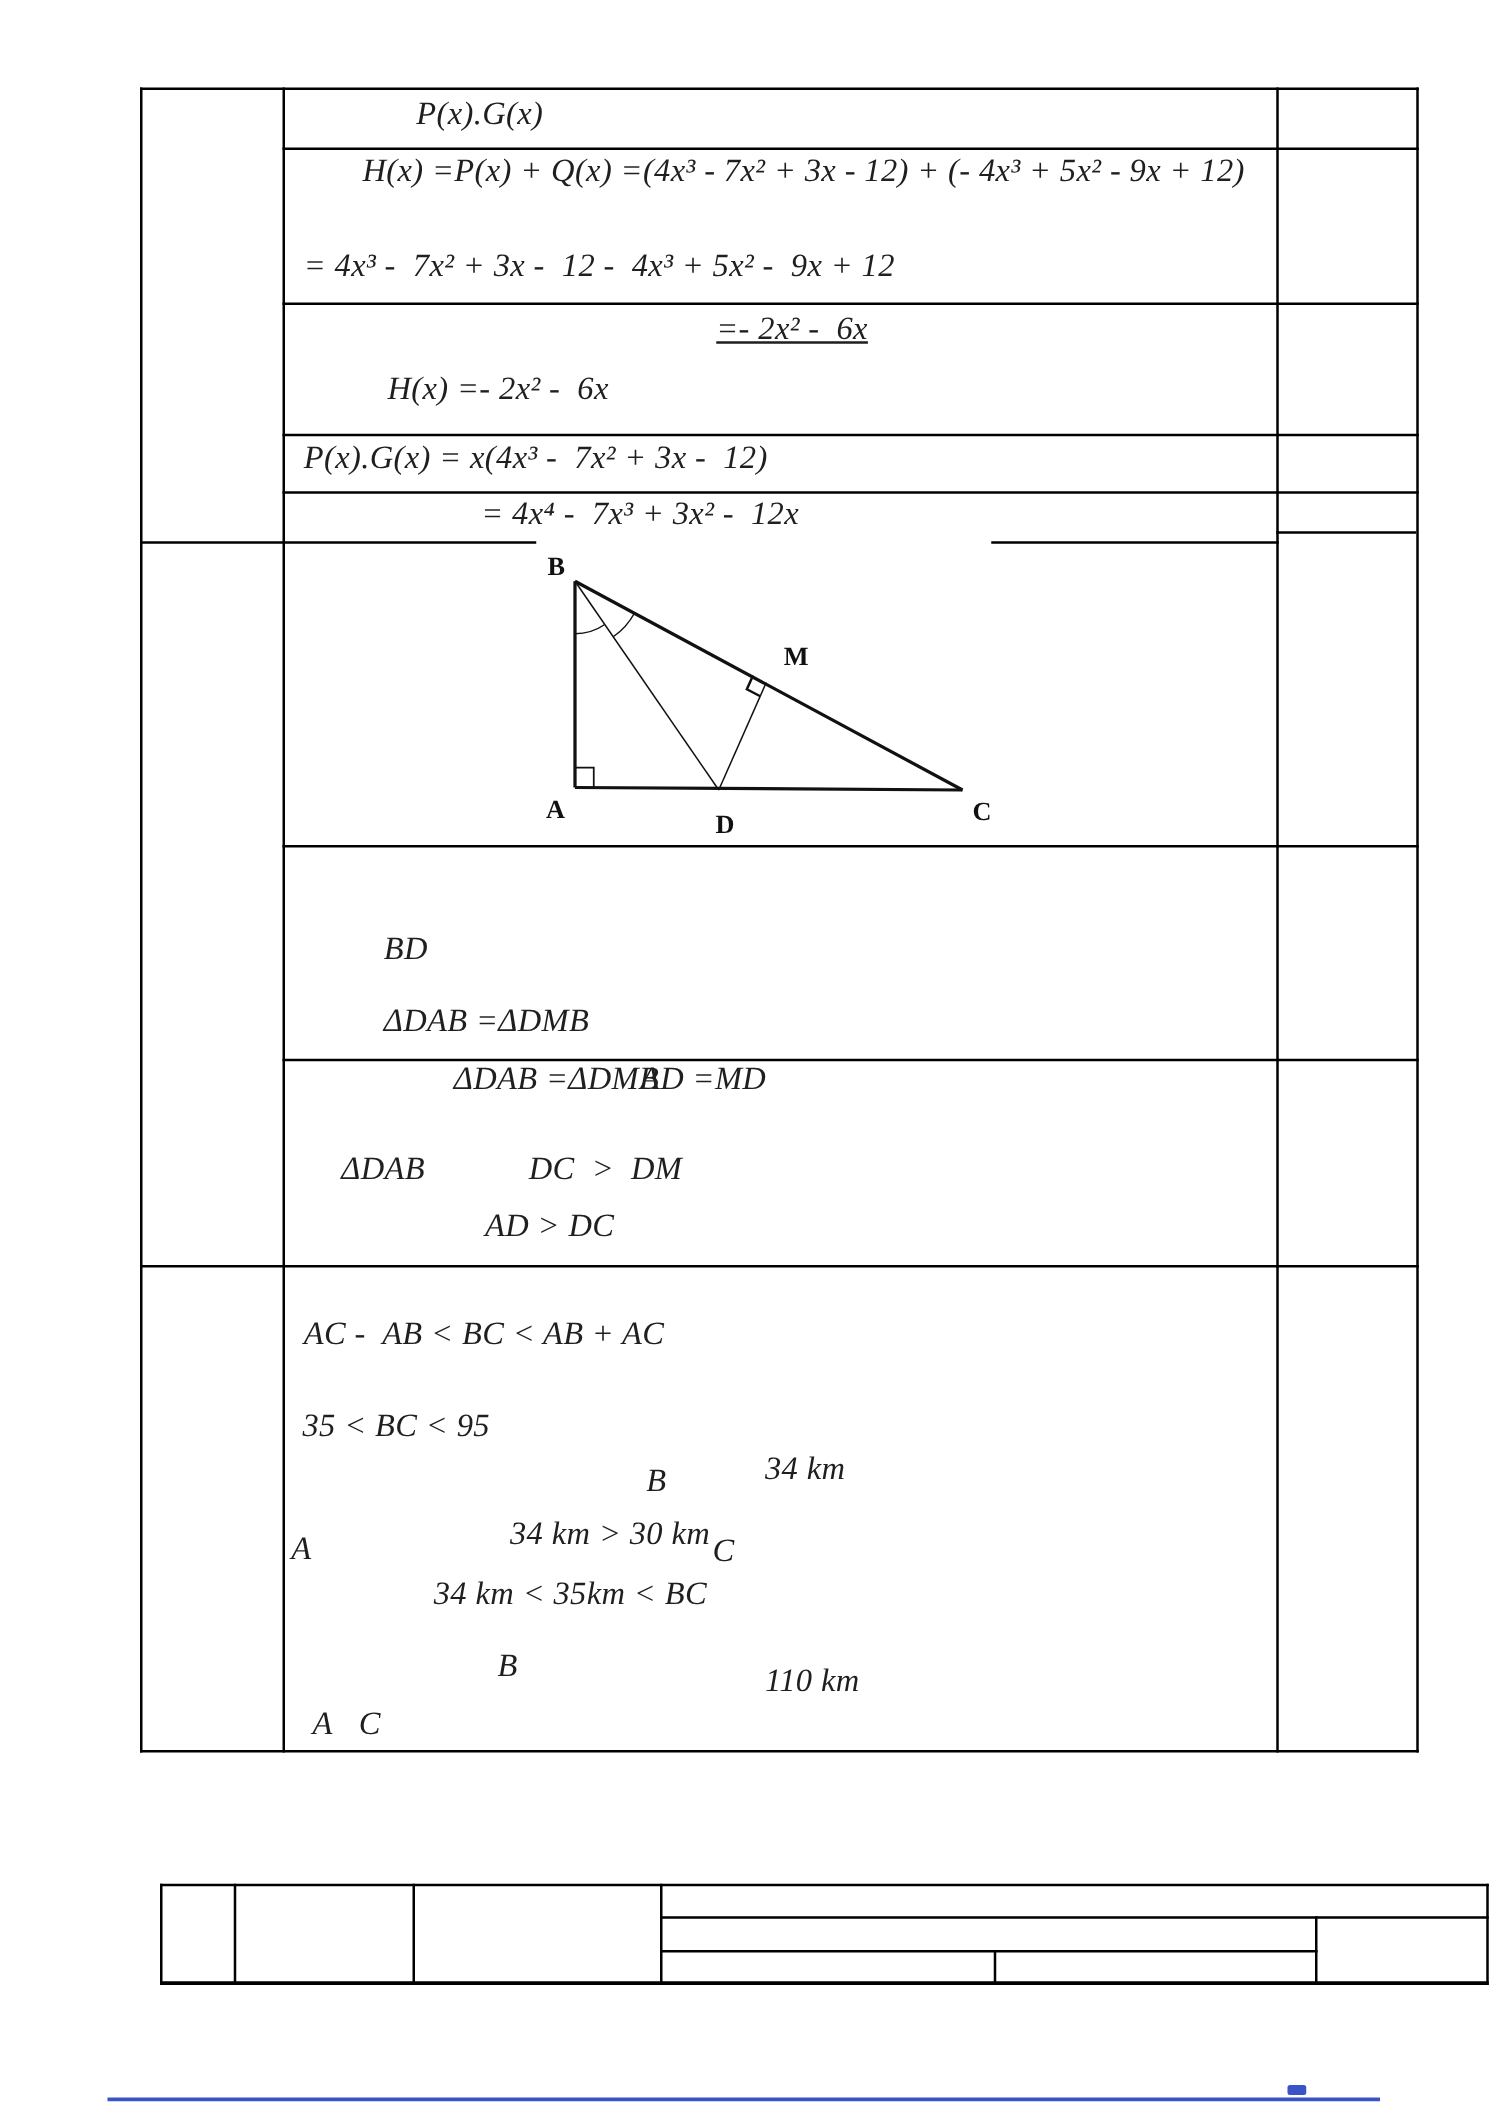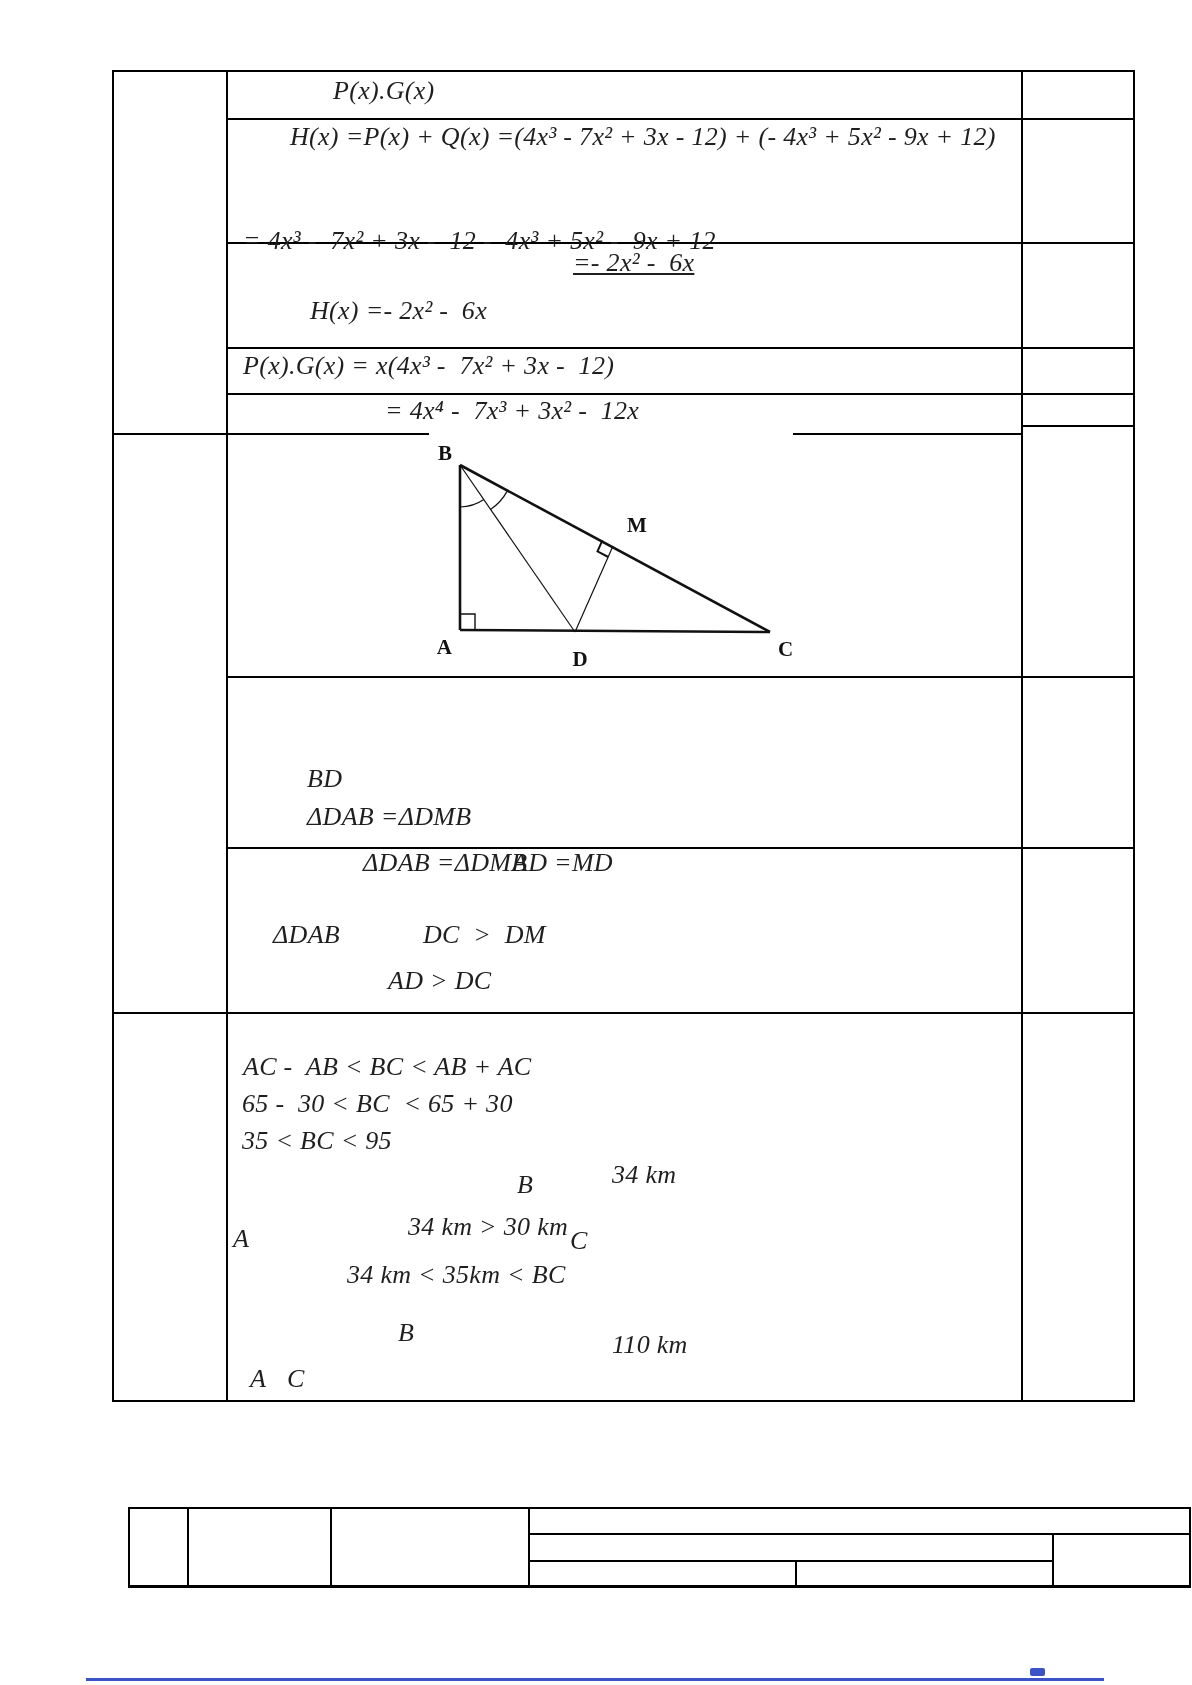--- a/index.html
+++ b/index.html
@@ -35,21 +35,21 @@
   <div class="ln" style="left:112px;top:433px;width:317px;height:2px;"></div>
   <div class="ln" style="left:793px;top:433px;width:230px;height:2px;"></div>
   <div class="ln" style="left:1021px;top:425px;width:112px;height:2px;"></div>
   <div class="ln" style="left:226px;top:676px;width:909px;height:2px;"></div>
   <div class="ln" style="left:226px;top:847px;width:909px;height:2px;"></div>
   <div class="ln" style="left:112px;top:1012px;width:1023px;height:2px;"></div>
   <div class="ln" style="left:112px;top:1400px;width:1023px;height:2px;"></div>
 
   <div class="txt" style="left:333px;top:76px;">P(x).G(x)</div>
   <div class="txt" style="left:246px;top:122px;margin-left:44px;">H(x) =P(x) + Q(x) =(4x³ - 7x² + 3x - 12) + (- 4x³ + 5x² - 9x + 12)</div>
-  <div class="txt" style="left:243px;top:198px;margin-top:28px;">= 4x³ -  7x² + 3x -  12 -  4x³ + 5x² -  9x + 12</div>
+  <div class="txt" style="left:243px;top:198px;">= 4x³ -  7x² + 3x -  12 -  4x³ + 5x² -  9x + 12</div>
   <div class="txt" style="left:573px;top:248px;text-decoration:underline;">=- 2x² -  6x</div>
   <div class="txt" style="left:310px;top:296px;">H(x) =- 2x² -  6x</div>
   <div class="txt" style="left:243px;top:351px;">P(x).G(x) = x(4x³ -  7x² + 3x -  12)</div>
   <div class="txt" style="left:385px;top:396px;">= 4x⁴ -  7x³ + 3x² -  12x</div>
 
   <svg width="480" height="235" style="position:absolute;left:350px;top:438px;" viewBox="0 0 480 235">
 
     <line x1="110" y1="27" x2="110" y2="192" stroke="#111" stroke-width="2.6"></line>
     <line x1="110" y1="192" x2="420" y2="194" stroke="#111" stroke-width="2.6"></line>
     <line x1="110" y1="27" x2="420" y2="194" stroke="#111" stroke-width="2.6"></line>
@@ -64,30 +64,29 @@
     <path d="M110 69 A42 42 0 0 0 133.8 61.6" fill="none" stroke="#111" stroke-width="1.2"></path>
     <path d="M140.6 71.4 A54 54 0 0 0 157.5 52.6" fill="none" stroke="#111" stroke-width="1.2"></path>
 
     <text x="102" y="22" text-anchor="end">B</text>
     <text x="102" y="216" text-anchor="end">A</text>
     <text x="428" y="218">C</text>
     <text x="230" y="228" text-anchor="middle">D</text>
     <text x="277" y="94">M</text>
   </svg>
 
-  <div class="txt" style="left:307px;top:764px;">BD</div>
+  <div class="txt" style="left:307px;top:744px;">BD</div>
   <div class="txt" style="left:307px;top:802px;">ΔDAB =ΔDMB</div>
   <div class="txt" style="left:363px;top:848px;">ΔDAB =ΔDMB</div>
   <div class="txt" style="left:512px;top:848px;">AD =MD</div>
   <div class="txt" style="left:273px;top:920px;">ΔDAB</div>
   <div class="txt" style="left:423px;top:920px;">DC  &gt;  DM</div>
   <div class="txt" style="left:388px;top:966px;">AD &gt; DC</div>
 
   <div class="txt" style="left:243px;top:1052px;">AC -  AB &lt; BC &lt; AB + AC</div>
-  <div class="txt" style="left:242px;top:1089px;">65 -  30 &lt; BC  &lt; 65 + 30</div>
   <div class="txt" style="left:242px;top:1126px;">35 &lt; BC &lt; 95</div>
   <div class="txt" style="left:517px;top:1170px;">B</div>
   <div class="txt" style="left:612px;top:1160px;">34 km</div>
   <div class="txt" style="left:233px;top:1224px;">A</div>
   <div class="txt" style="left:408px;top:1212px;">34 km &gt; 30 km</div>
   <div class="txt" style="left:570px;top:1226px;">C</div>
   <div class="txt" style="left:347px;top:1260px;">34 km &lt; 35km &lt; BC</div>
   <div class="txt" style="left:398px;top:1318px;">B</div>
   <div class="txt" style="left:612px;top:1310px;margin-top:20px;">110 km</div>
   <div class="txt" style="left:250px;top:1364px;">A</div>

